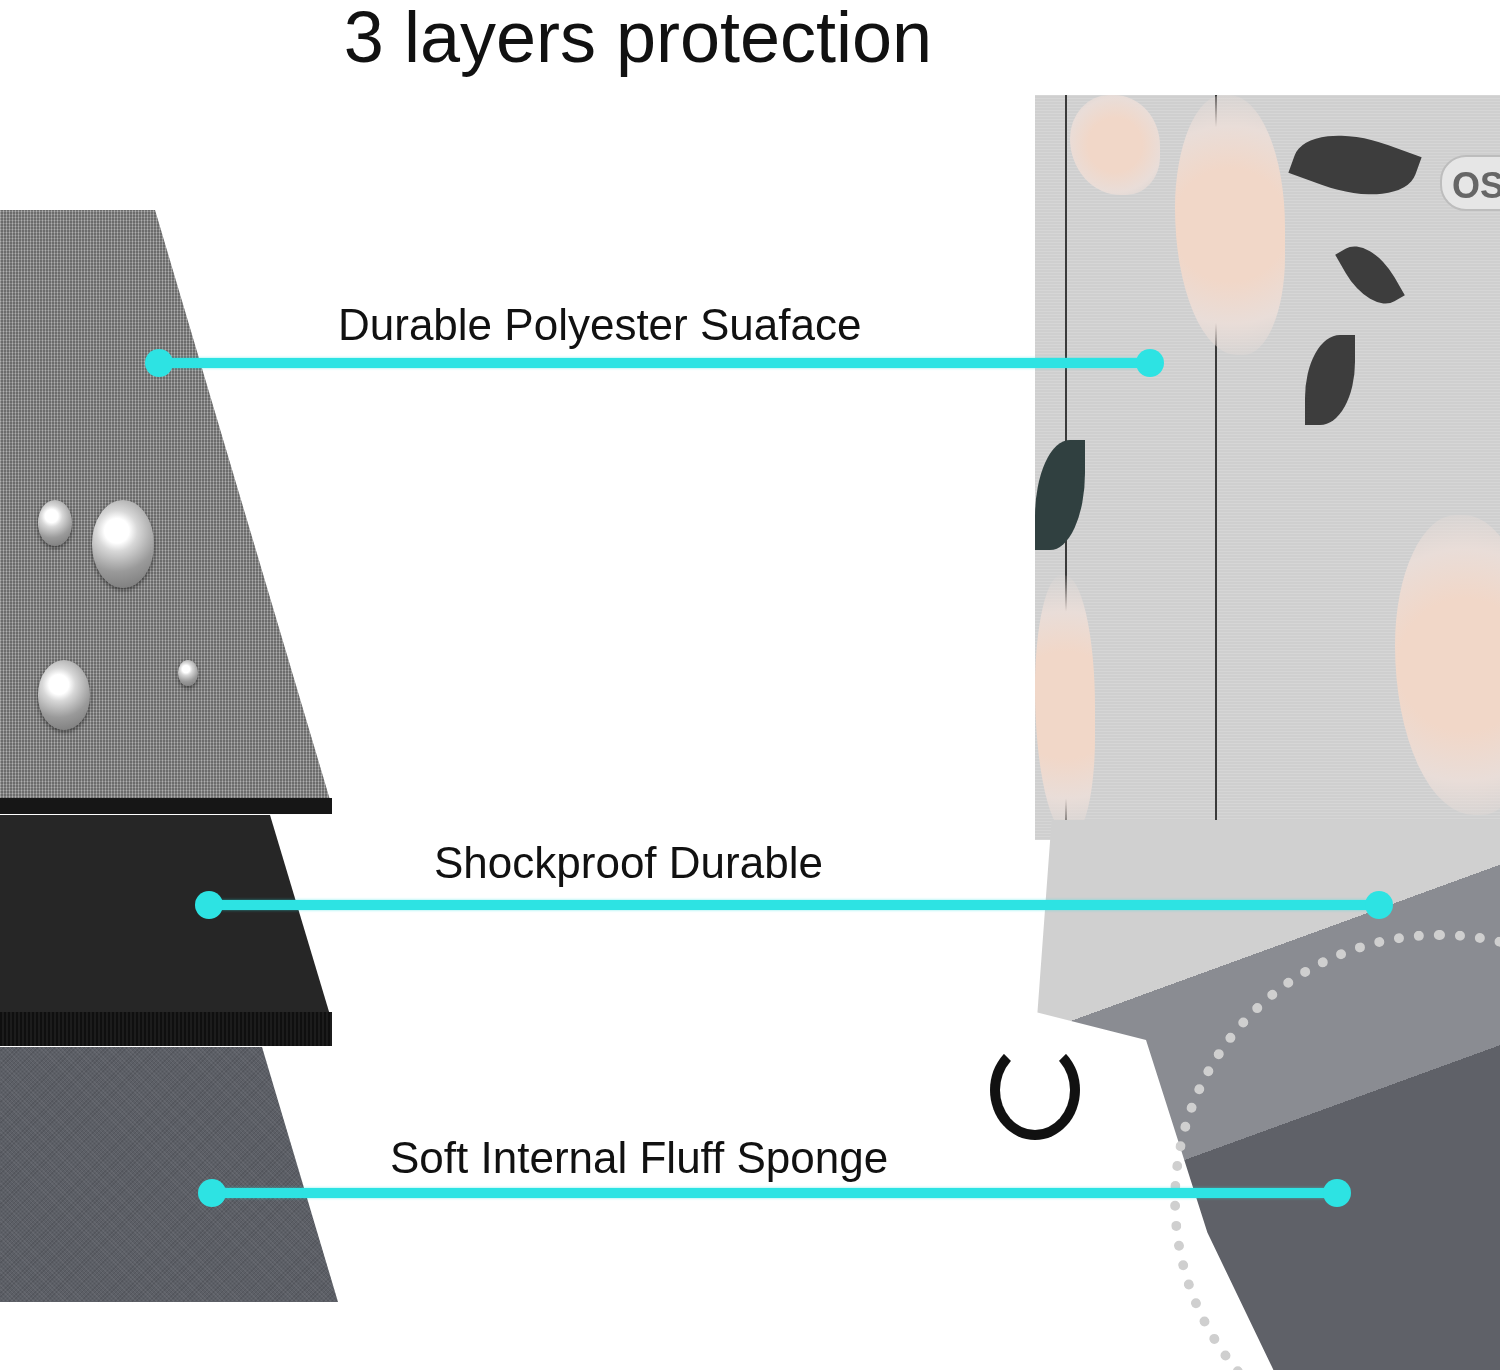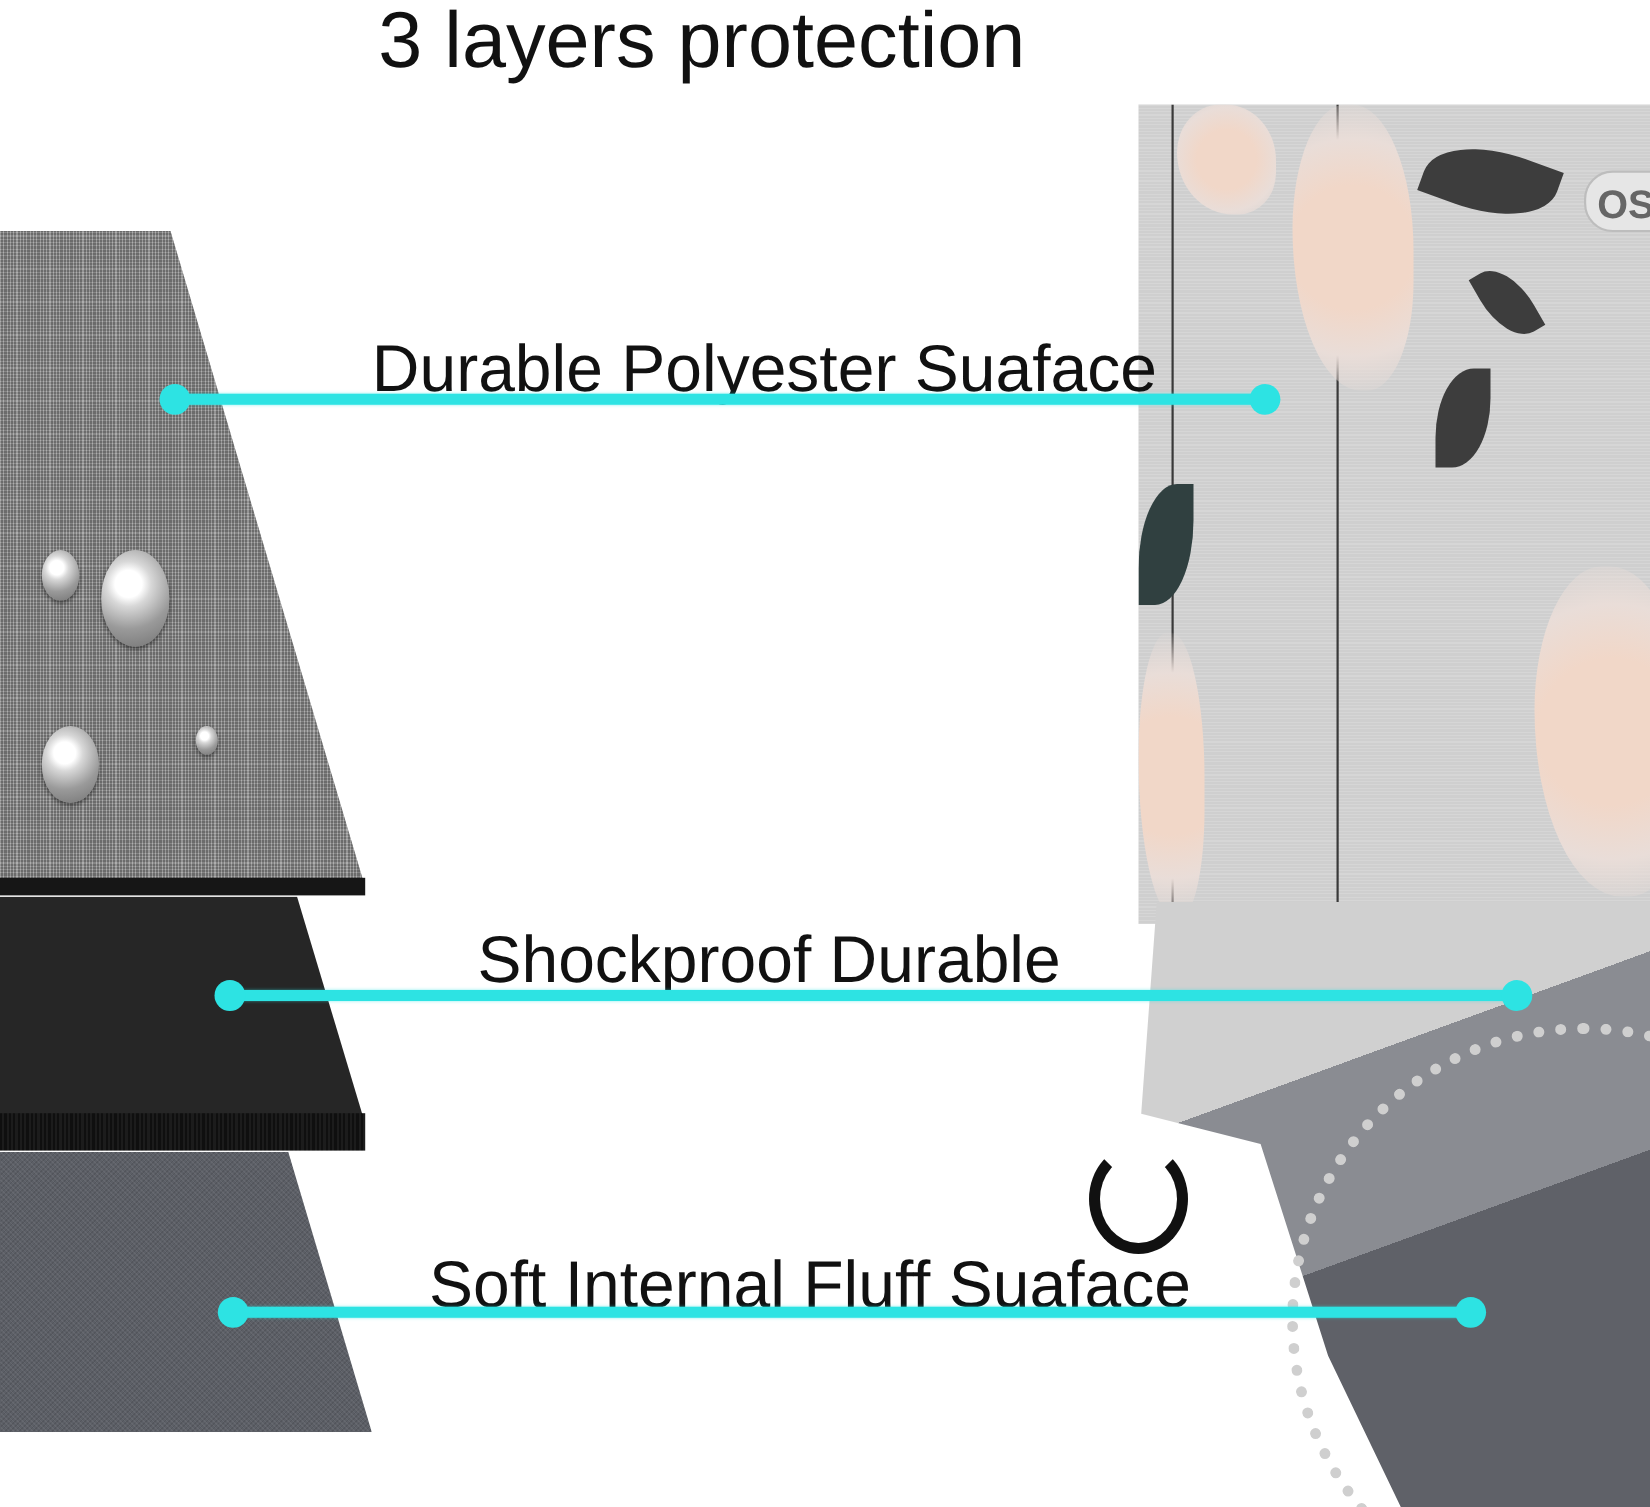--- a/index.html
+++ b/index.html
@@ -36,21 +36,21 @@
   .logo-tag{position:absolute;left:1440px;top:155px;width:80px;height:52px;border-radius:26px;background:#e6e6e6;border:2px solid #bdbdbd;}
   .logo-tag span{position:absolute;left:10px;top:8px;font-size:36px;color:#666;font-weight:bold;}
   .bag-lower{position:absolute;left:1028px;top:820px;width:472px;height:550px;
       background:linear-gradient(160deg,#d0d0d0 0 30%,#8a8c92 30% 55%,#5f6168 55% 100%);
       clip-path:polygon(5% 0,100% 0,100% 100%,52% 100%,38% 75%,25% 40%,2% 35%);}
   .zip{position:absolute;border:10px dotted #cfcfcf;border-radius:50%;}
   .ring{position:absolute;left:990px;top:1040px;width:70px;height:80px;border:10px solid #111;border-radius:50%;border-top-color:transparent;}
   
   .callout{position:absolute;height:10px;background:#2de3e3;border-radius:5px;box-shadow:0 0 3px rgba(45,227,227,.6);}
   .dot{position:absolute;width:28px;height:28px;border-radius:50%;background:#2de3e3;margin-top:-9px;}
-  .label{position:absolute;font-size:60px;color:#111;white-space:nowrap;}
+  .label{position:absolute;font-size:44px;color:#111;white-space:nowrap;}
 </style>
 </head>
 <body>
 
 <div class="title">3 layers protection</div>
 
 <div class="layer l1"></div>
 <div class="drop" style="left:38px;top:500px;width:34px;height:46px;"></div>
 <div class="drop" style="left:92px;top:500px;width:62px;height:88px;"></div>
 <div class="drop" style="left:38px;top:660px;width:52px;height:70px;"></div>
@@ -82,16 +82,16 @@
 <div class="label" style="left:338px;top:300px;">Durable Polyester Suaface</div>
 <div class="callout" style="left:160px;top:358px;width:990px;"></div>
 <div class="dot" style="left:145px;top:358px;"></div>
 <div class="dot" style="left:1136px;top:358px;"></div>
 
 <div class="label" style="left:434px;top:838px;">Shockproof Durable</div>
 <div class="callout" style="left:210px;top:900px;width:1170px;"></div>
 <div class="dot" style="left:195px;top:900px;"></div>
 <div class="dot" style="left:1365px;top:900px;"></div>
 
-<div class="label" style="left:390px;top:1133px;">Soft Internal Fluff Suaface</div>
+<div class="label" style="left:390px;top:1133px;">Soft Internal Fluff Sponge</div>
 <div class="callout" style="left:212px;top:1188px;width:1125px;"></div>
 <div class="dot" style="left:198px;top:1188px;"></div>
 <div class="dot" style="left:1323px;top:1188px;"></div>
 
 </body></html>

